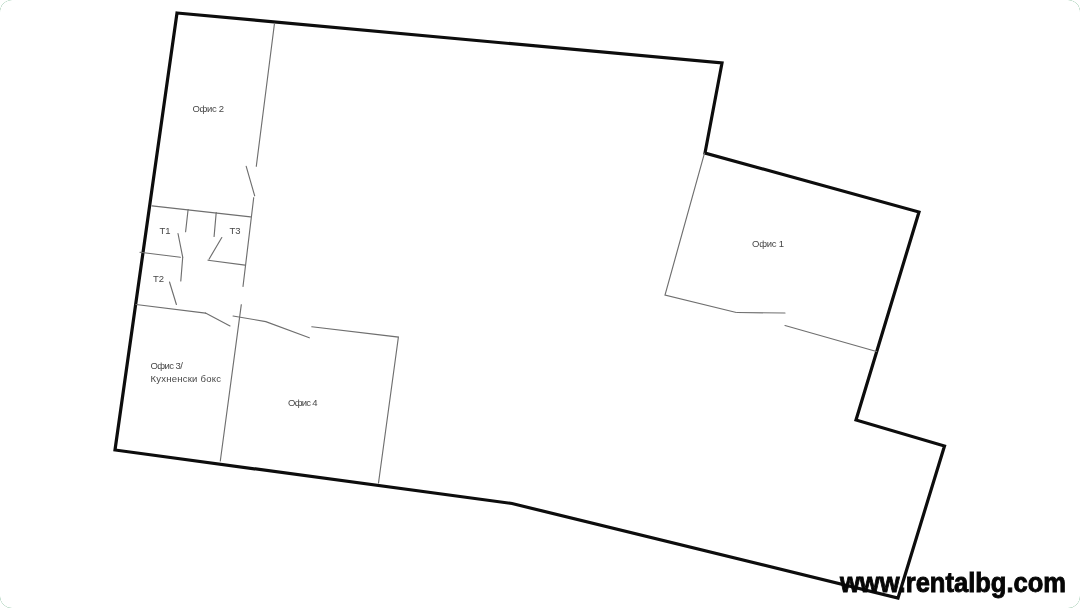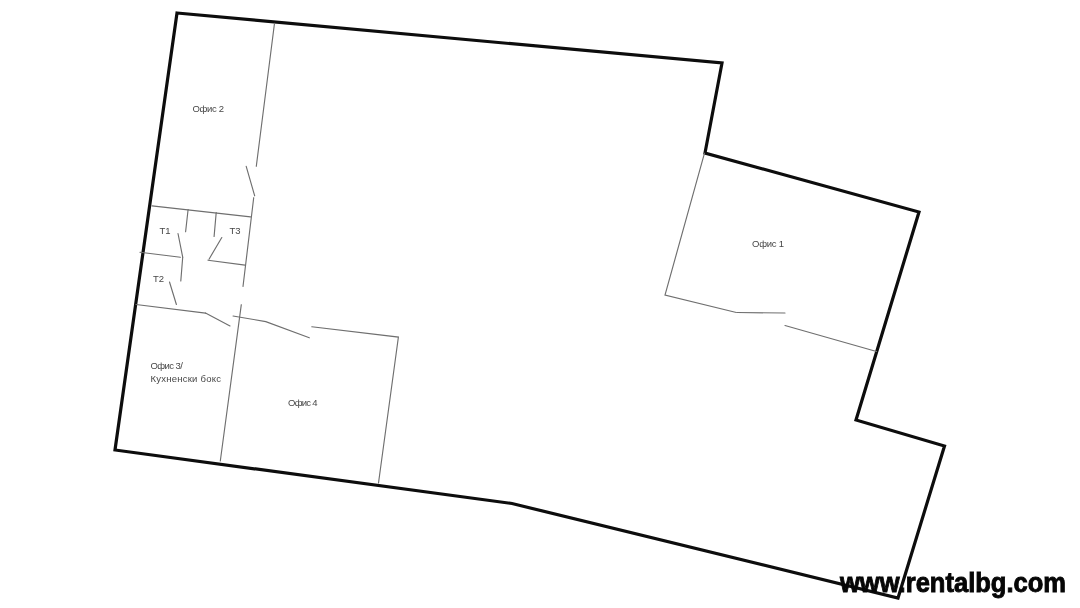--- a/index.html
+++ b/index.html
@@ -1,16 +1,16 @@
 <!DOCTYPE html>
 <html><head>
 <meta charset="utf-8">
 <style>
   html,body{margin:0;padding:0;background:#ffffff;}
-  .wrap{position:relative;width:1080px;height:608px;overflow:hidden;background:#15803d;}
+  .wrap{position:relative;width:1080px;height:608px;overflow:hidden;background:#15803d;border-radius:12px;}
   svg{display:block;}
   .soft{filter:blur(0.5px);}
   text{font-family:"Liberation Sans", sans-serif;}
 </style>
 </head>
 <body>
 <div class="wrap">
 <svg width="1080" height="608" viewBox="0 0 1080 608">
   <rect x="0" y="0" width="1080" height="608" fill="#ffffff"></rect>
   <g class="soft">

